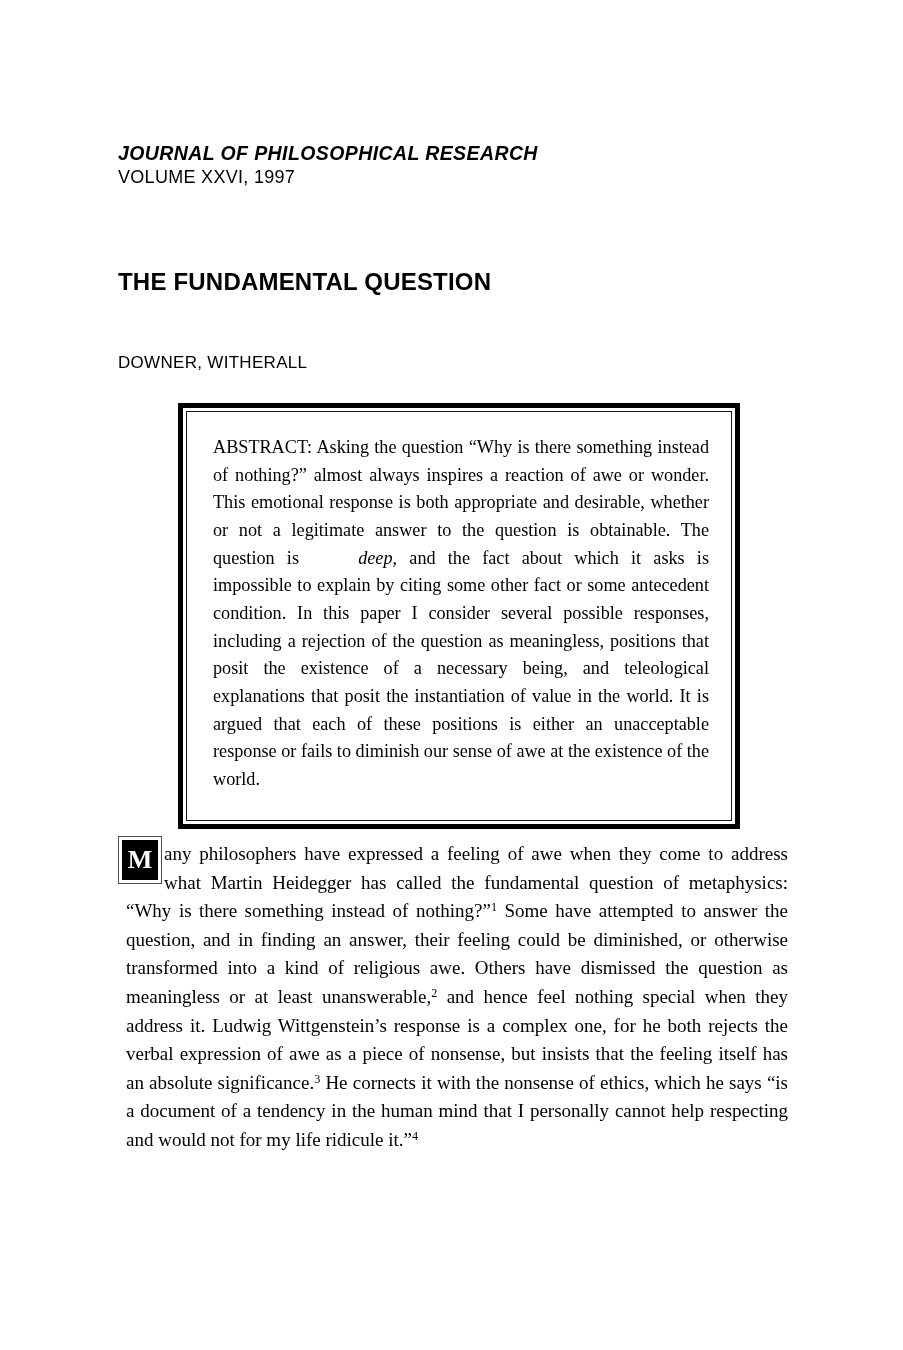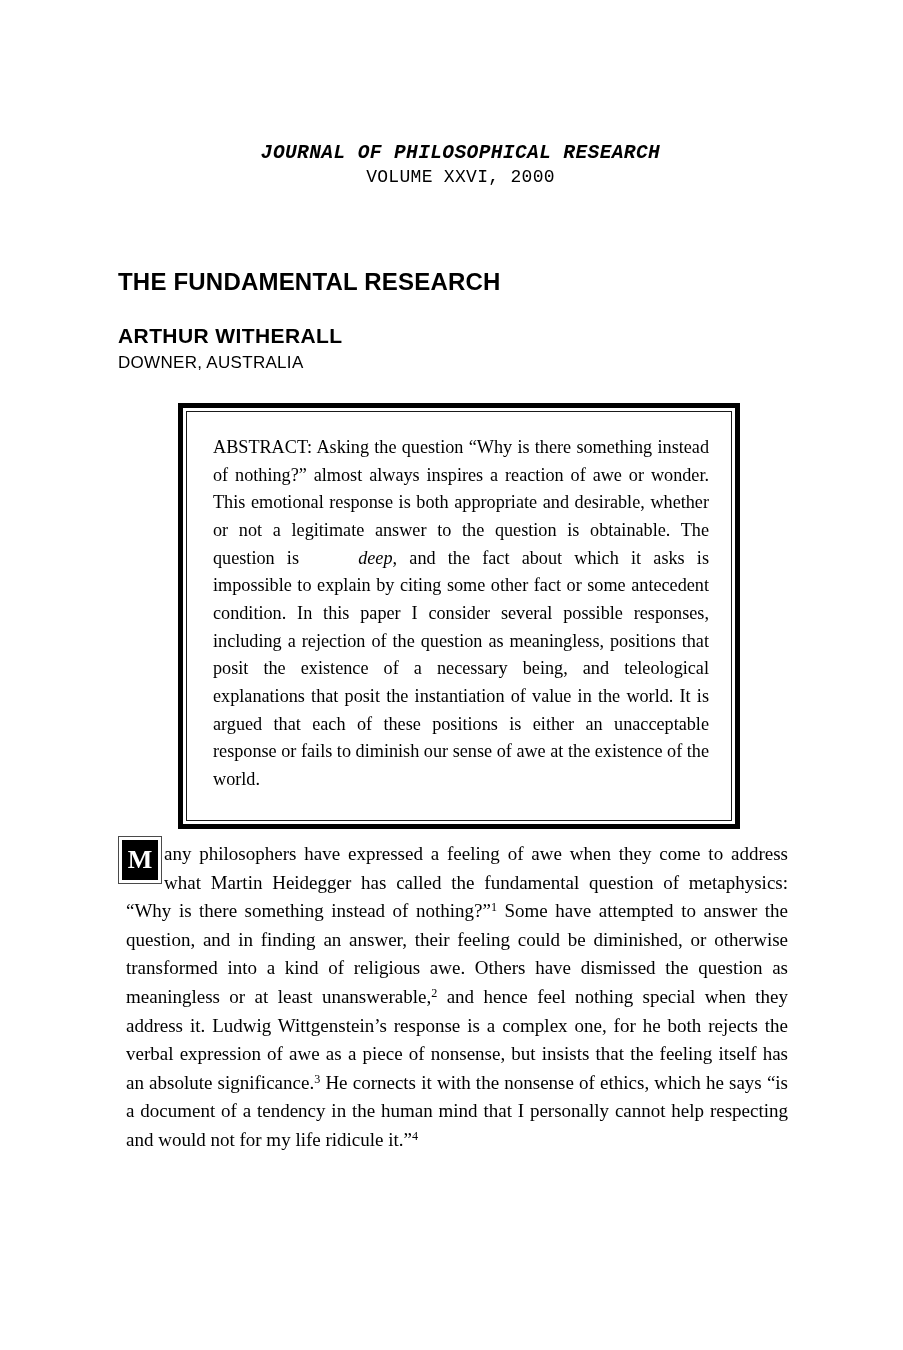--- a/index.html
+++ b/index.html
@@ -21,22 +21,21 @@
     inset: 0;
     background: #ffffff;
   }
 
   
   .journal-head {
     position: absolute;
     left: 118px;
     top: 142px;
     width: 685px;
-    text-align: center;
-    font-family: Liberation Mono, monospace;
+    font-family: Liberation Sans, sans-serif;
   }
   .journal-name {
     display: block;
     font-style: italic;
     font-weight: 700;
     font-size: 19.5px;
     letter-spacing: 0.4px;
     line-height: 1.18;
     white-space: nowrap;
   }
@@ -156,28 +155,27 @@
     line-height: 0;
   }
 </style>
 </head>
 <body>
 
 <div class="page">
 
   <div class="journal-head">
     <span class="journal-name">JOURNAL OF PHILOSOPHICAL RESEARCH</span>
-    <span class="journal-volume">VOLUME XXVI, 2000</span>
+    <span class="journal-volume">VOLUME XXVI, 1997</span>
   </div>
 
-  <h1 class="article-title">THE FUNDAMENTAL RESEARCH</h1>
+  <h1 class="article-title">THE FUNDAMENTAL QUESTION</h1>
 
-  <div class="author-name">ARTHUR WITHERALL</div>
 
-  <div class="author-affil">DOWNER, AUSTRALIA</div>
+  <div class="author-affil">DOWNER, WITHERALL</div>
 
   <div class="abstract-box">
     <div class="abstract-inner">
       <div class="abstract-text">
         <b>ABSTRACT</b><span>:</span><span> Asking the question “Why is there something instead of nothing?” almost always inspires a reaction of awe or wonder. This emotional response is both appropriate and desirable, whether or not a legitimate answer to the question is obtainable. The question is </span><i>deep,</i><span> and the fact about which it asks is impossible to explain by citing some other fact or some antecedent condition. In this paper I consider several possible responses, including a rejection of the question as meaningless, positions that posit the existence of a necessary being, and teleological explanations that posit the instantiation of value in the world. It is argued that each of these positions is either an unacceptable response or fails to diminish our sense of awe at the existence of the world.</span>
       </div>
     </div>
   </div>
 
   <div class="body-col">

